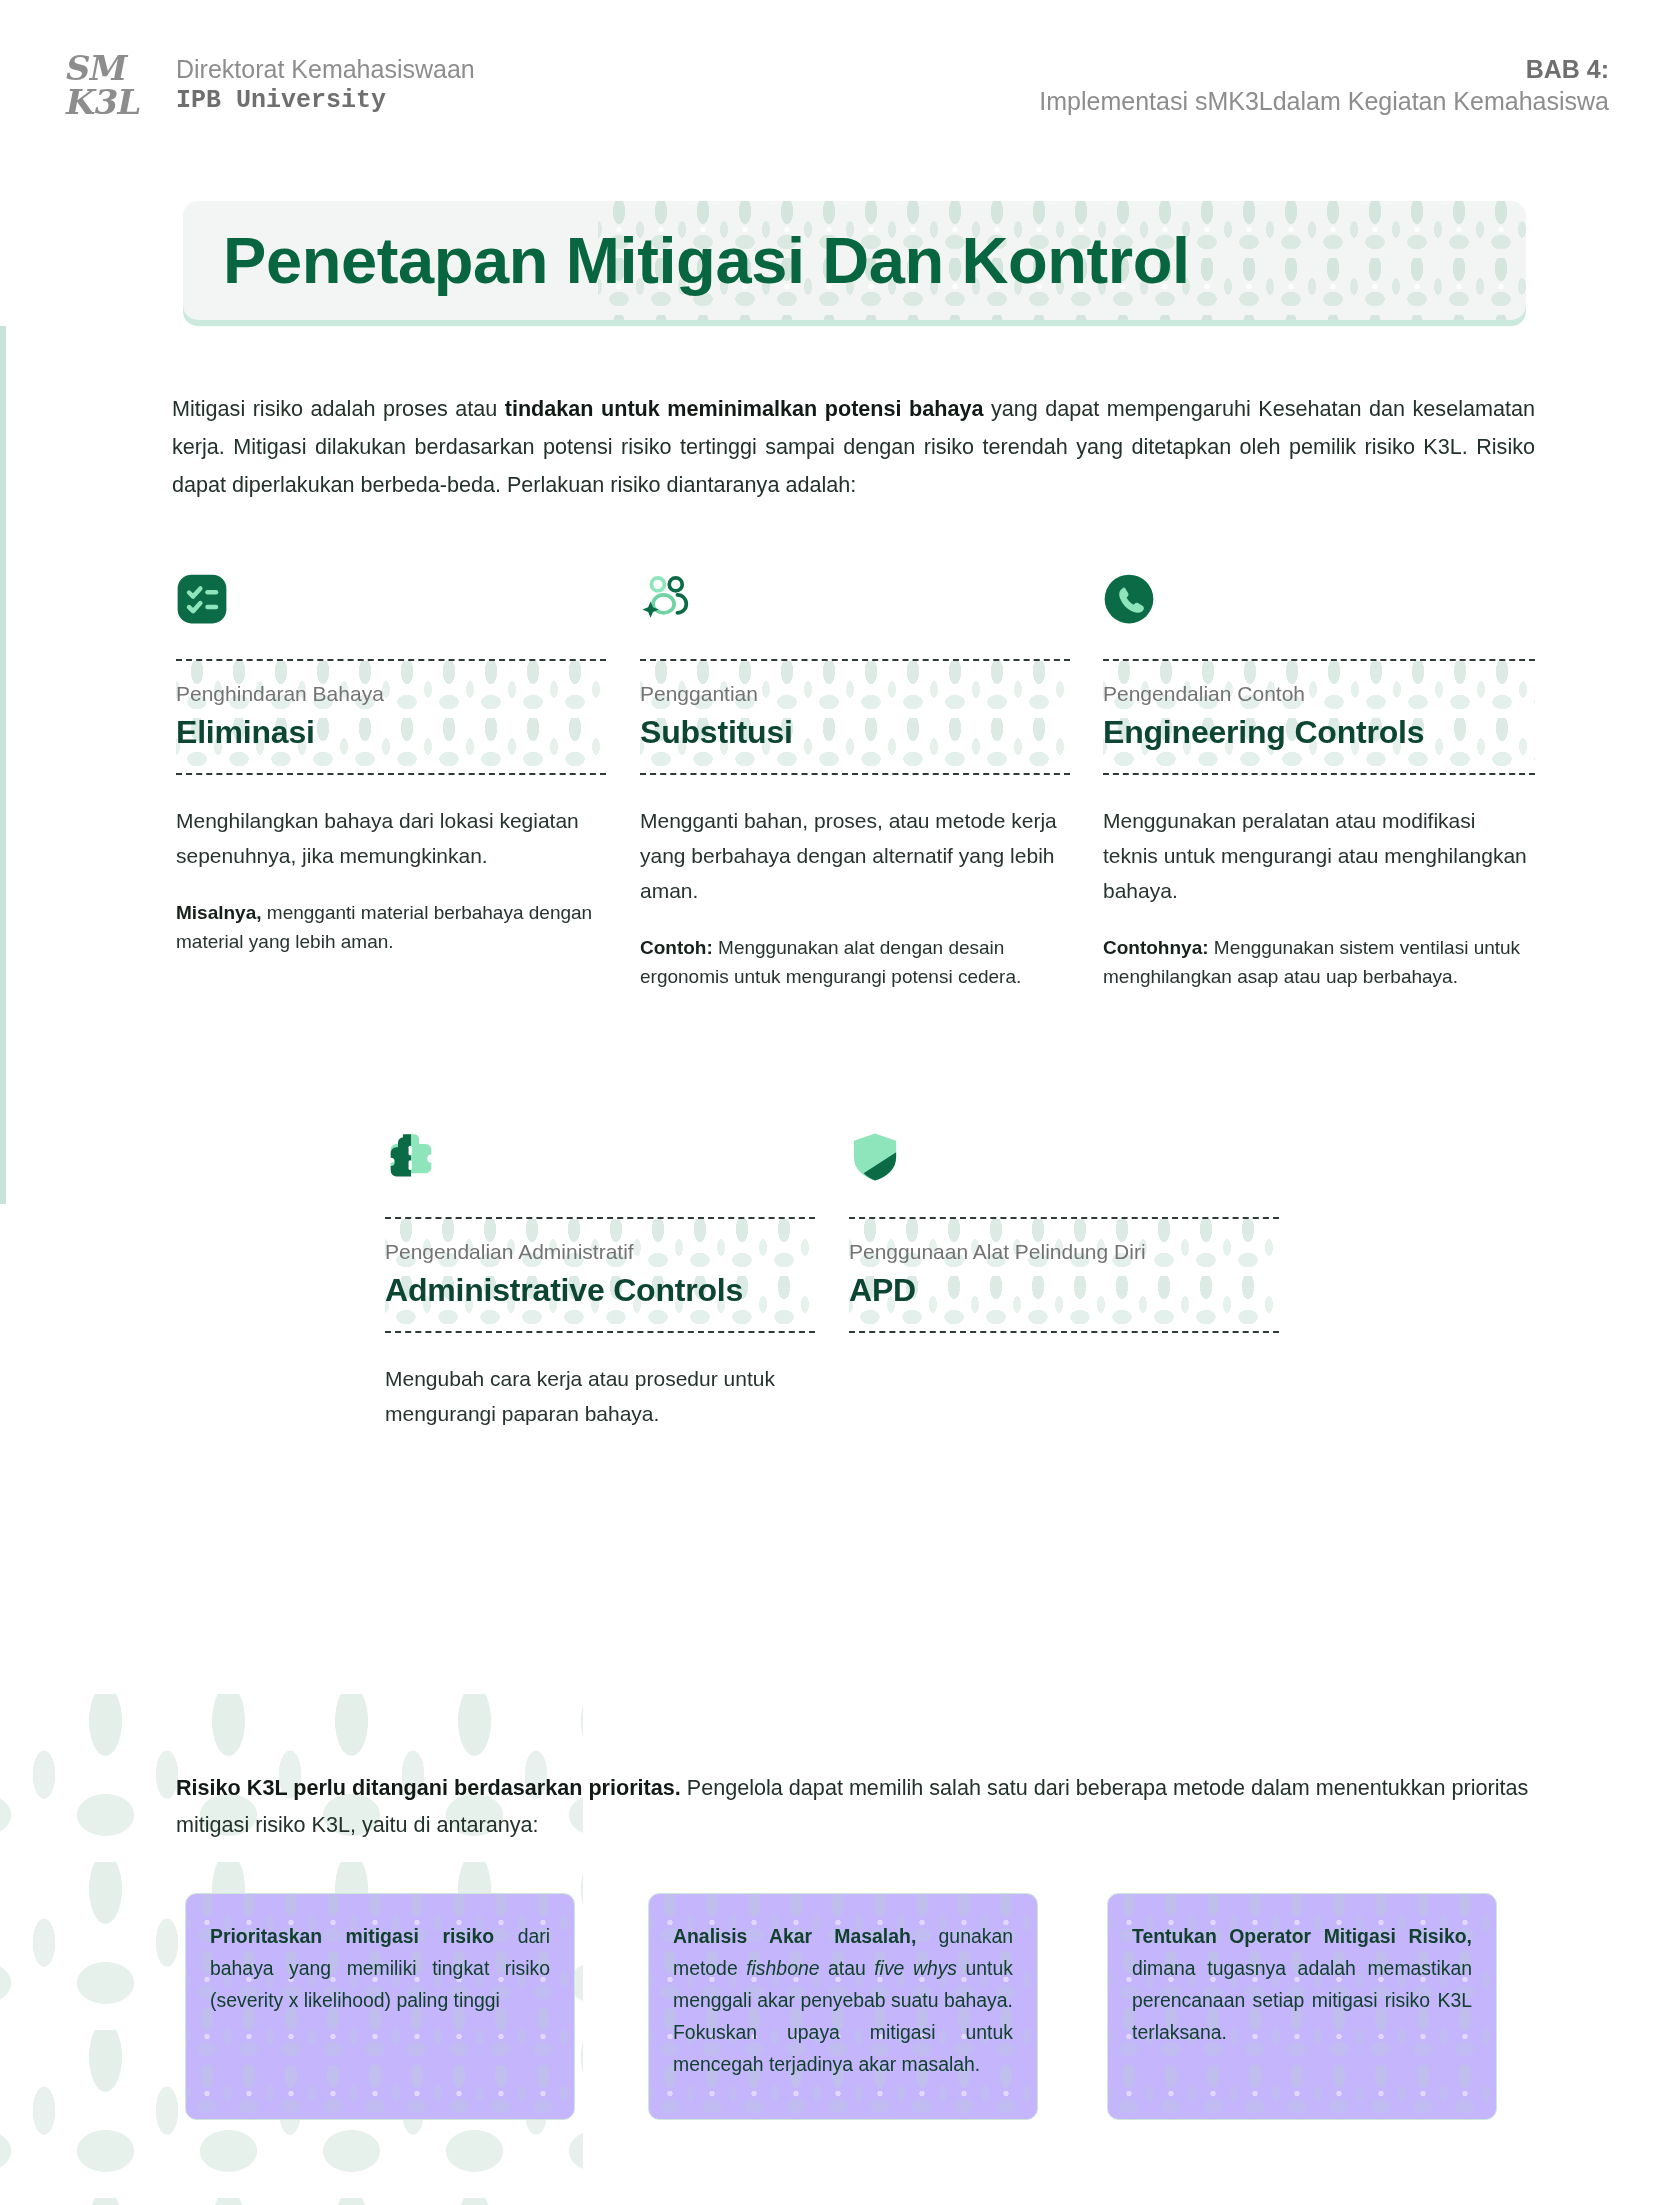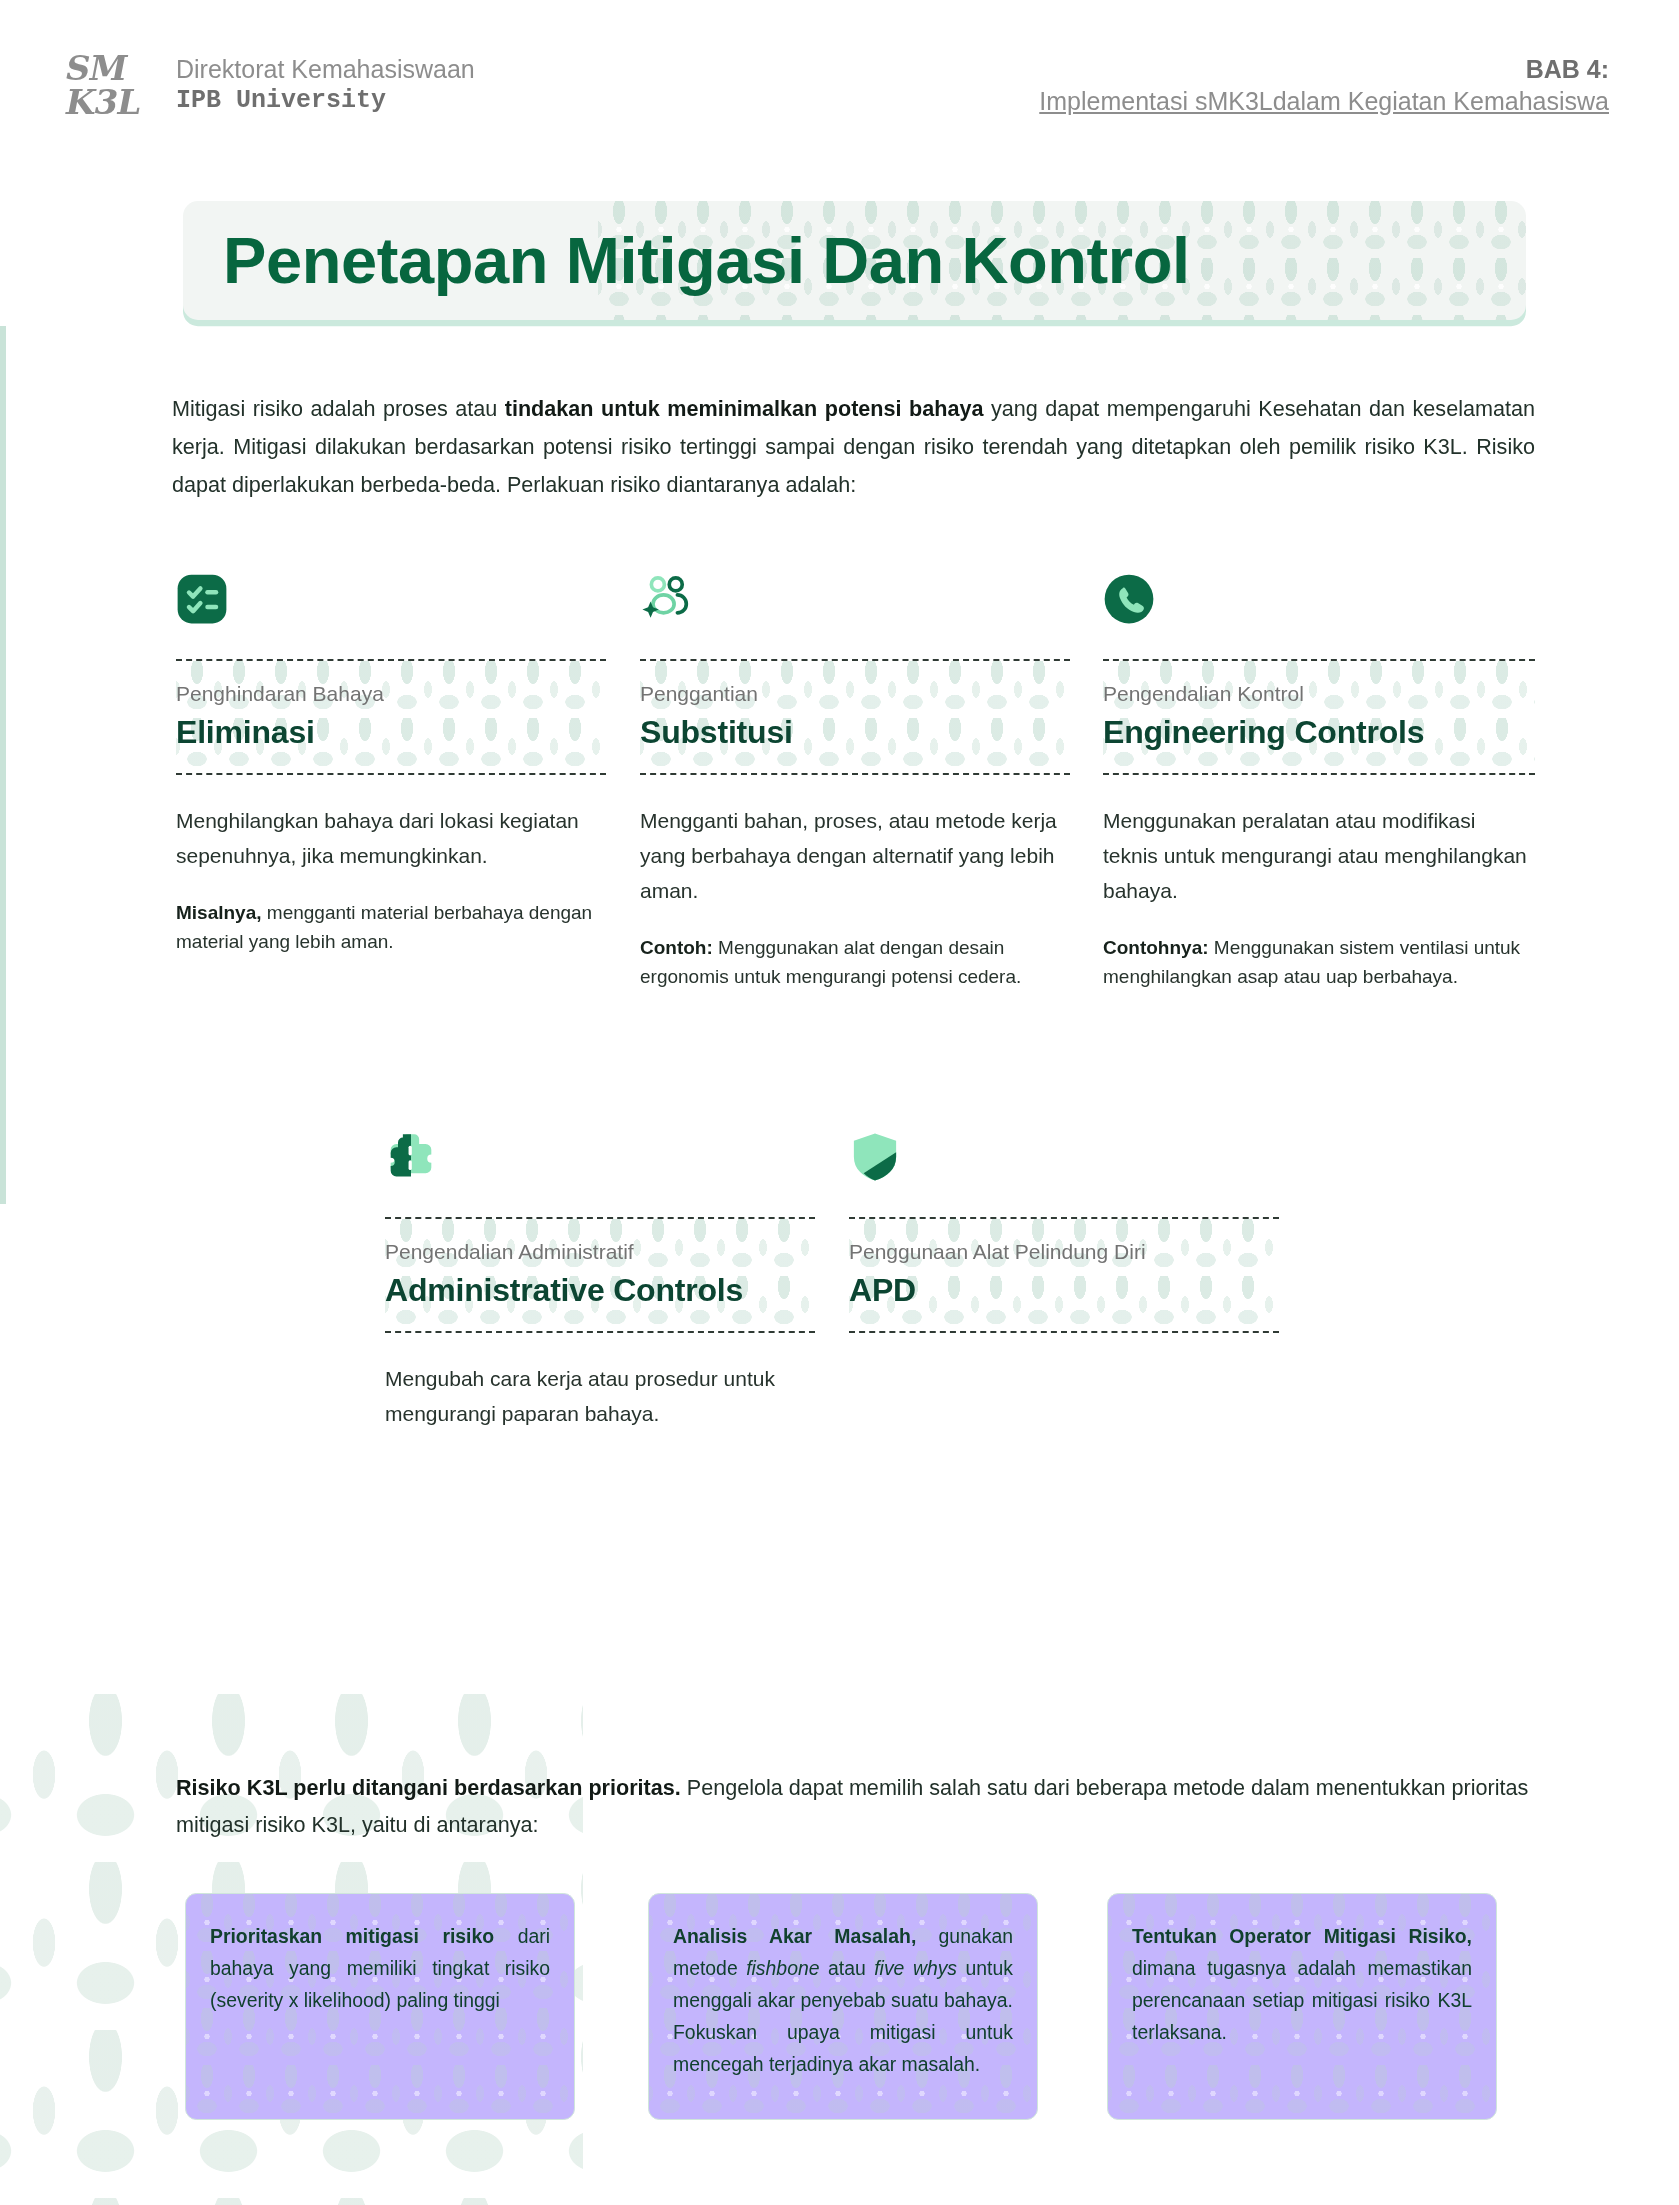--- a/index.html
+++ b/index.html
@@ -47,21 +47,21 @@
   .hdr-logo{
     position:absolute;left:66px;top:51px;width:88px;
     font-family:"DejaVu Serif", serif;font-style:italic;font-weight:700;
     font-size:34px;line-height:34px;color:#8d8d8d;letter-spacing:-0.9px;
   }
   .hdr-left{position:absolute;left:176px;top:53px;}
   .hdr-l1{font-size:25px;color:#8d8d8d;line-height:32px;font-weight:400;}
   .hdr-l2{font-size:25px;color:#6f6f6f;line-height:32px;font-weight:700;font-family:Liberation Mono, monospace;}
   .hdr-right{position:absolute;right:71px;top:53px;text-align:right;}
   .hdr-r1{font-size:25px;color:#6f6f6f;line-height:32px;font-weight:700;}
-  .hdr-r2{font-size:25px;color:#8d8d8d;line-height:32px;font-weight:400;text-decoration:underline;}
+  .hdr-r2{font-size:25px;color:#8d8d8d;line-height:32px;font-weight:400;}
 
   
   .banner{
     position:absolute;left:183px;top:201px;width:1343px;height:119px;
     border-radius:15px;
     background:#f2f5f3;
     box-shadow:0 6.2px 0 0 #cbe9dd;
     overflow:hidden;
   }
   .banner .pat{
@@ -195,21 +195,21 @@
 
 <div class="card" style="left:1103px;top:573px;width:432px;">
   <div class="card-icon">
     <svg viewBox="0 0 64 64" width="52" height="52">
       <circle cx="32" cy="32" r="30" fill="#0c6b47"></circle>
       <path d="M24 19 c-4 2 -5 7 -3 12 c3 8 9 14 17 17 c5 2 10 1 12 -3 c1 -2 0 -4 -2 -5 l-5 -3 c-2 -1 -4 0 -5 2 c-4 -2 -7 -5 -9 -9 c2 -1 3 -3 2 -5 l-3 -5 c-1 -2 -3 -3 -4 -1 z" fill="#8fe5bb"></path>
     </svg>
   </div>
   <div class="card-head">
     <div class="pat batik"></div>
-    <div class="card-sub">Pengendalian Kontrol</div>
+    <div class="card-sub">Pengendalian Contoh</div>
     <div class="card-title">Engineering Controls</div>
   </div>
   <div class="card-body">Menggunakan peralatan atau modifikasi teknis untuk mengurangi atau menghilangkan bahaya.</div>
   <div class="card-note">
     <b>Contohnya:</b><span> Menggunakan sistem ventilasi untuk menghilangkan asap atau uap berbahaya.</span>
   </div>
 </div>
 
 <div class="card" style="left:385px;top:1131px;width:430px;">
   <div class="card-icon">

